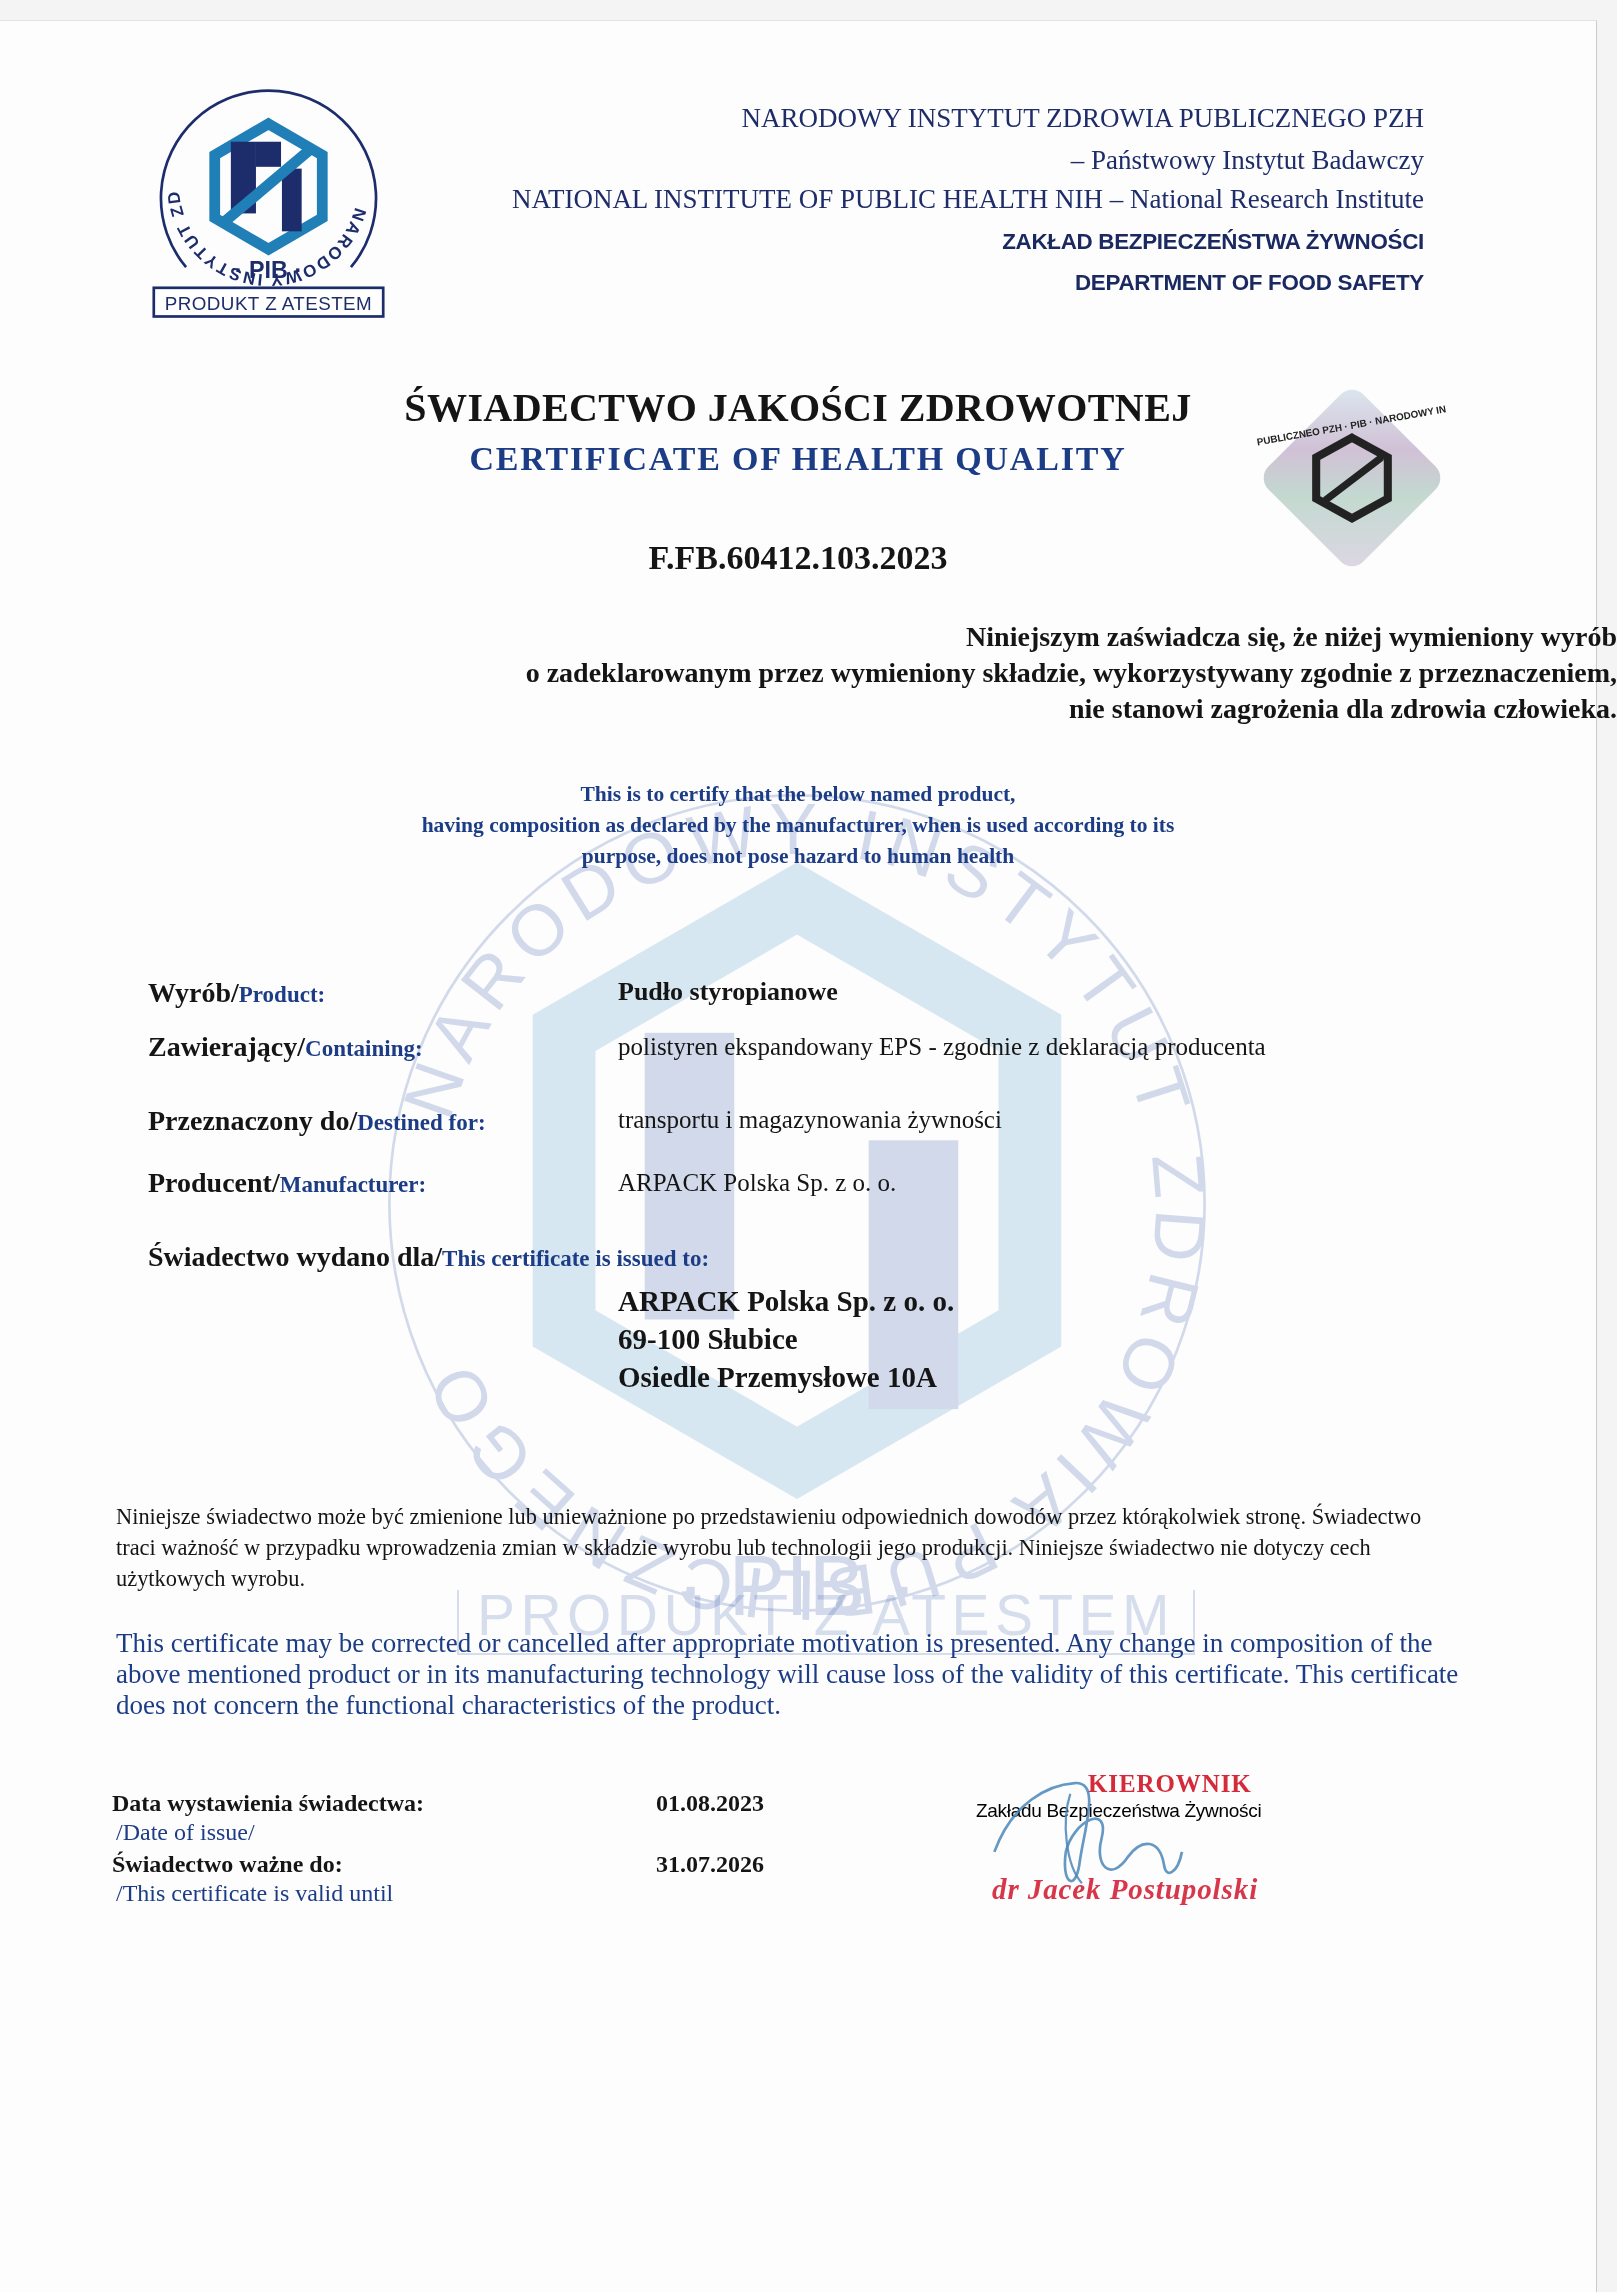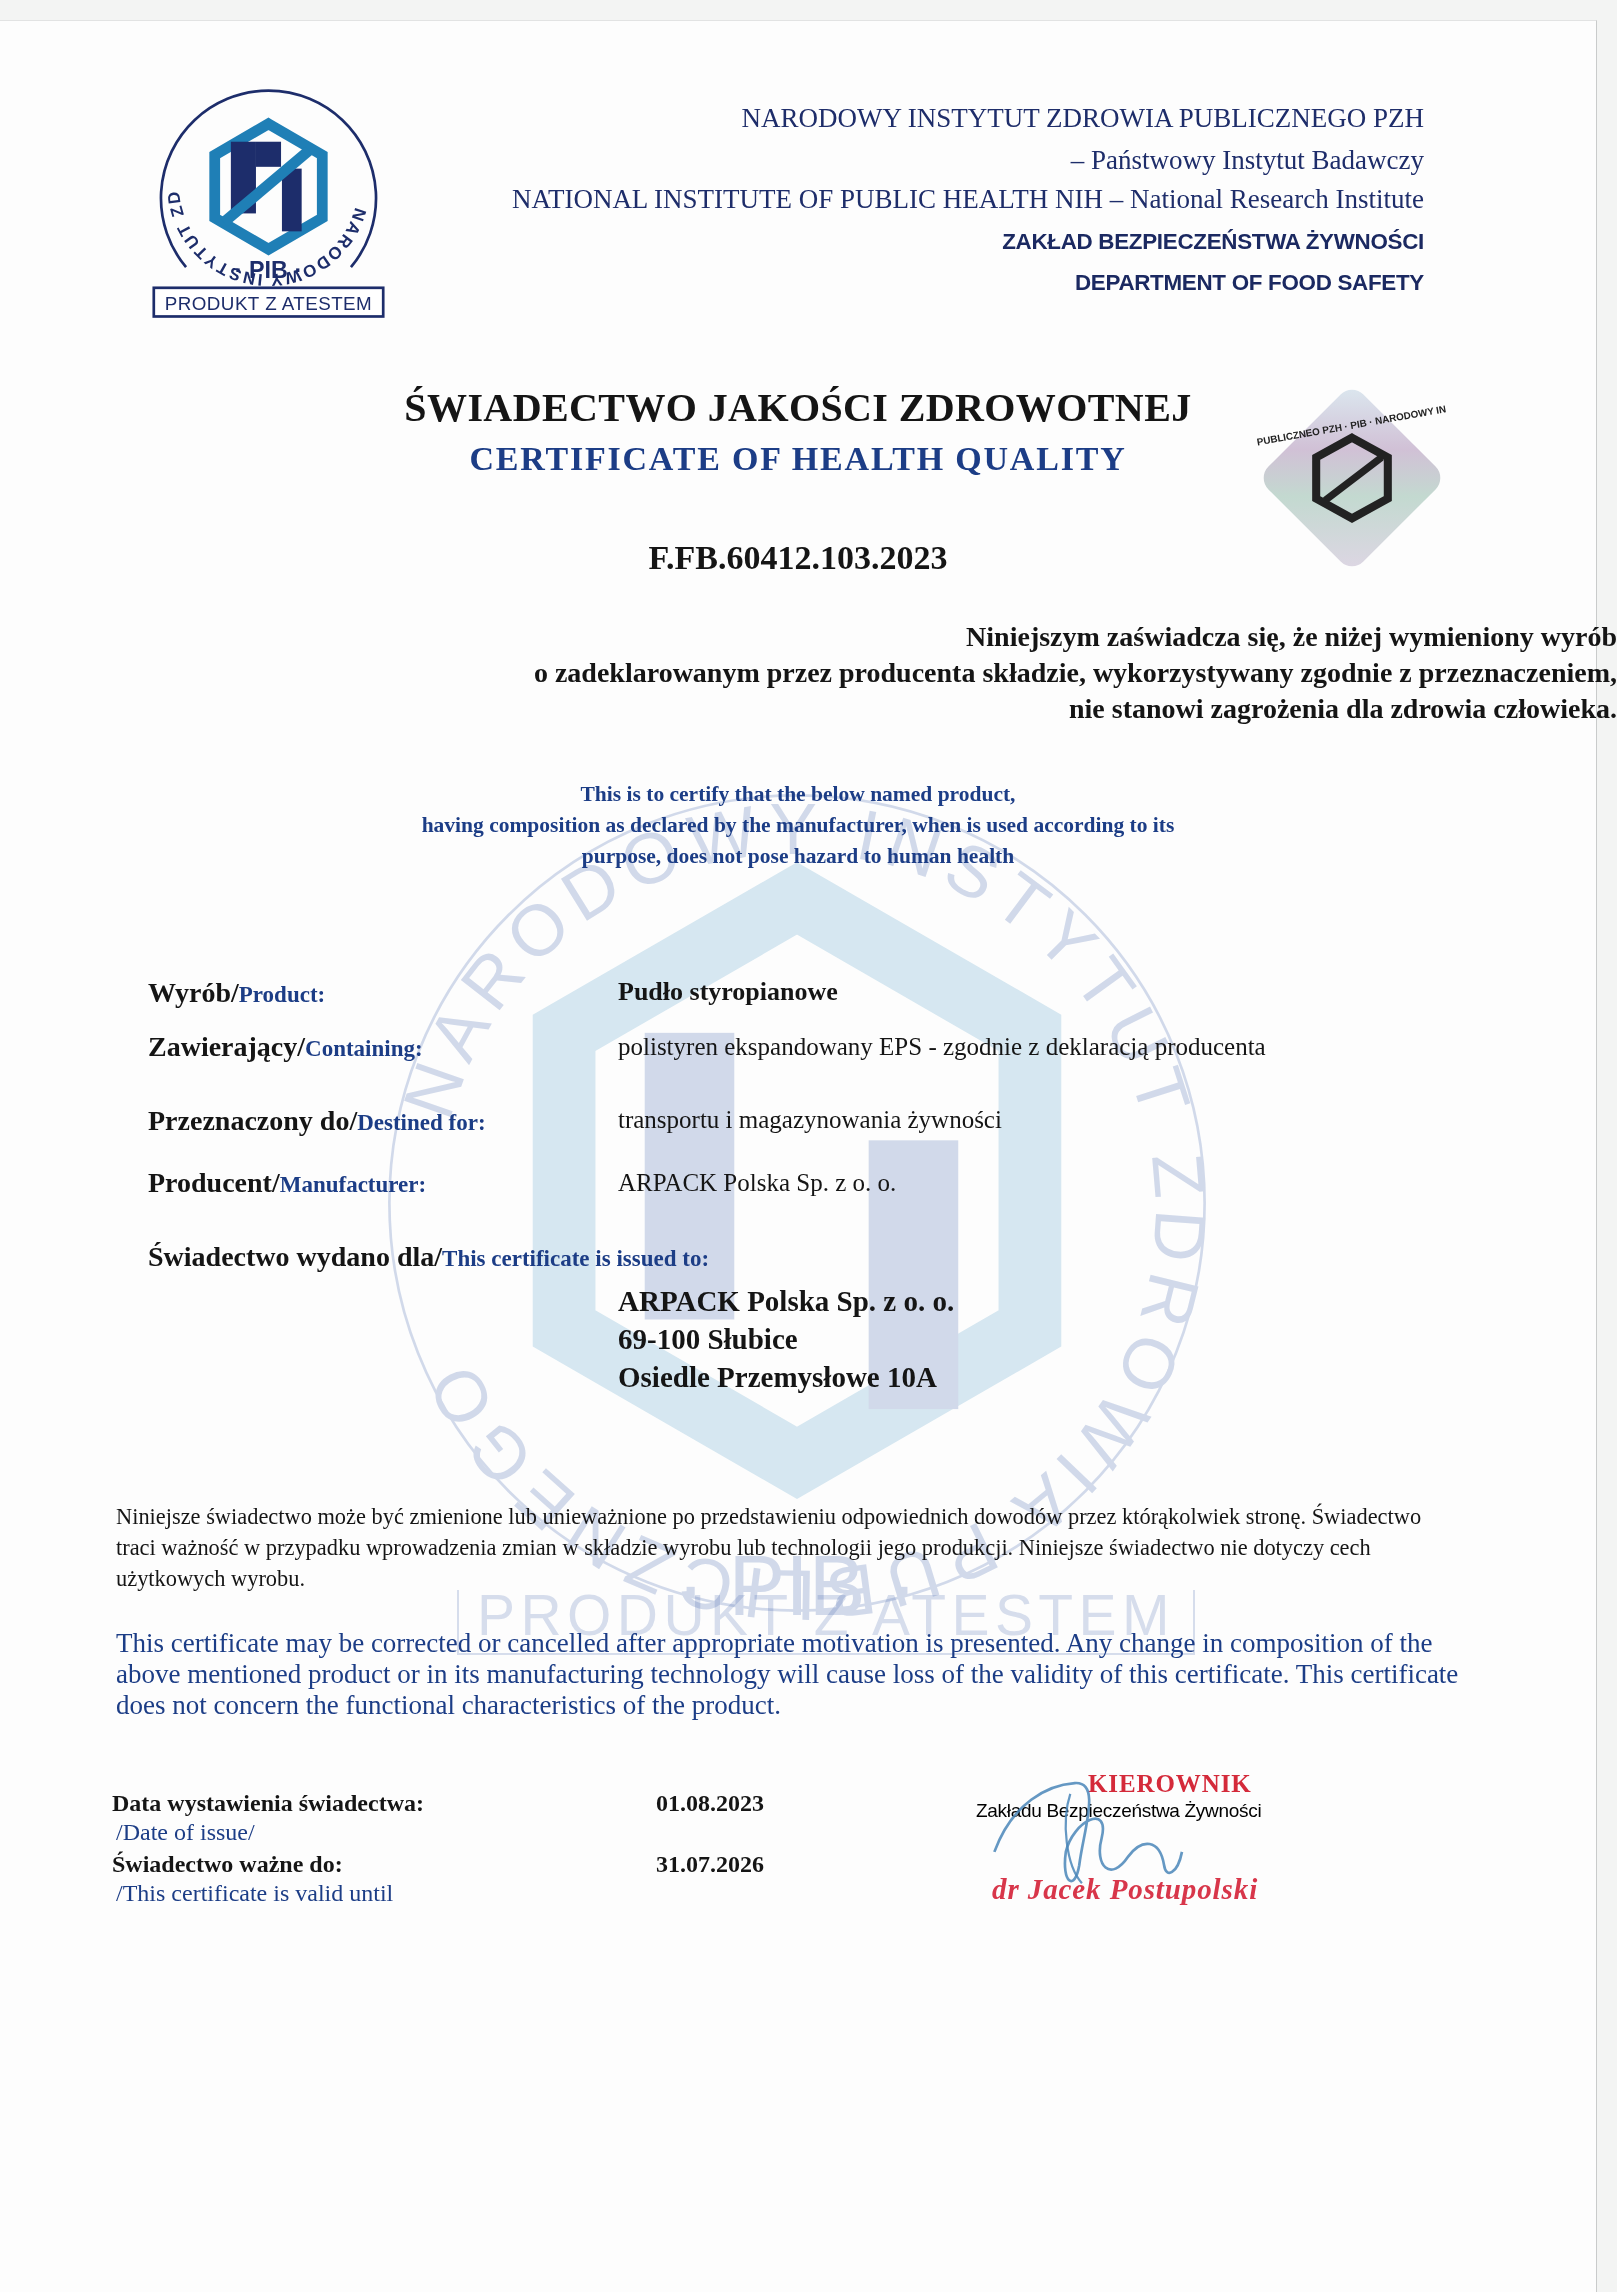--- a/index.html
+++ b/index.html
@@ -105,21 +105,21 @@
     <line x1="95" y1="130" x2="158" y2="82" stroke="#222" stroke-width="8"></line>
     <text x="125" y="50" text-anchor="middle" font-family="Liberation Sans, sans-serif" font-size="11" font-weight="bold" fill="#222" transform="rotate(-10 125 50)">PUBLICZNEO PZH · PIB · NARODOWY IN</text>
   </svg>
 
   <div class="abs title-pl">ŚWIADECTWO JAKOŚCI  ZDROWOTNEJ</div>
   <div class="abs title-en">CERTIFICATE  OF  HEALTH  QUALITY</div>
   <div class="abs cert-no">F.FB.60412.103.2023</div>
 
   <div class="abs intro-pl">
     <div>Niniejszym zaświadcza się, że niżej wymieniony wyrób</div>
-    <div>o zadeklarowanym przez producenta składzie, wykorzystywany zgodnie z przeznaczeniem,</div>
+    <div>o zadeklarowanym przez wymieniony składzie, wykorzystywany zgodnie z przeznaczeniem,</div>
     <div>nie stanowi zagrożenia dla zdrowia człowieka.</div>
   </div>
   <div class="abs intro-en">
     <div>This is  to certify that the below named product,</div>
     <div>having composition as declared by the manufacturer, when is used according to its</div>
     <div>purpose, does not pose hazard to human health</div>
   </div>
 
   <div class="abs f-label" style="top:956px;"><span>Wyrób/</span><span class="en">Product:</span></div>
   <div class="abs f-value bold" style="top:956px;">Pudło styropianowe</div>

